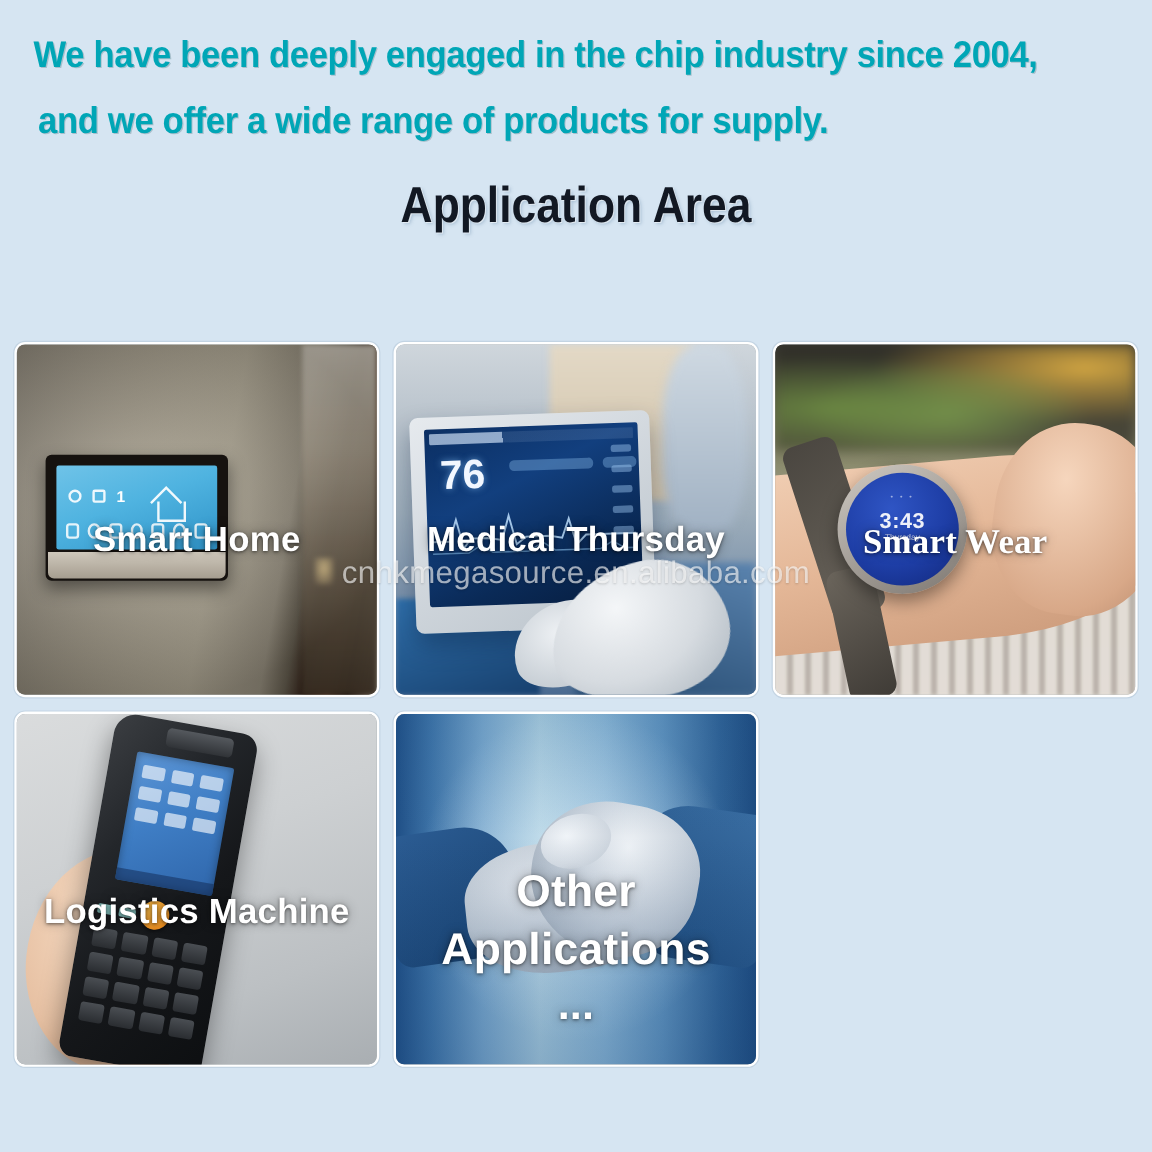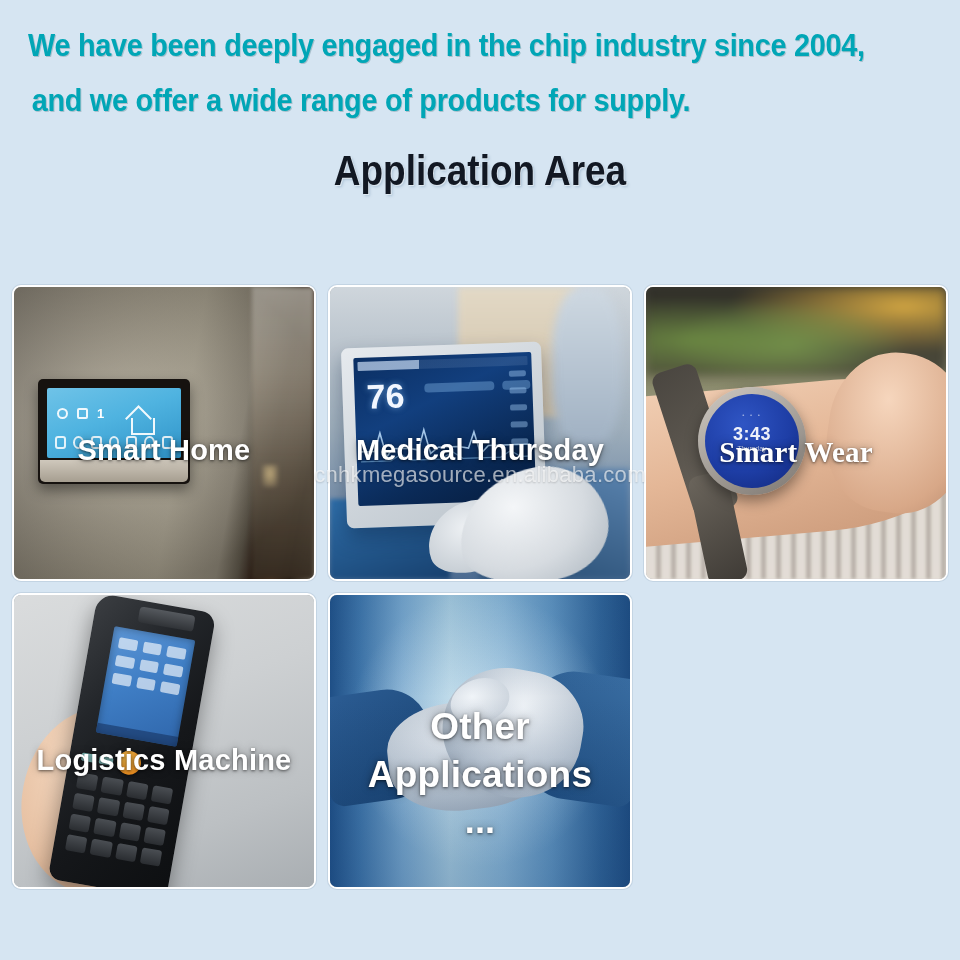--- a/index.html
+++ b/index.html
@@ -89,21 +89,21 @@
     line-height:34px;
     text-shadow:
       0 1px 3px rgba(0,0,0,0.55),
       0 0 9px rgba(0,0,0,0.35);
     z-index:9;
     letter-spacing:0.2px;
   }
   .label-mid  { top:146px; }
   .label-wear { top:148px;font-family:Liberation Serif, serif; }
   .label-log  { top:148px; font-size:29px; }
-  .label-multi{ top:108px; line-height:48px; font-size:37px; }
+  .label-multi{ top:124px; line-height:48px; font-size:37px; }
   .label-multi .dots { font-size:36px; display:block; line-height:44px; }
 
   
   .c1-wall {
     position:absolute; inset:0;
     background:
       linear-gradient(100deg,#8d8678 0%,#a29a88 30%,#b3ab97 55%,#9d9584 72%,#6a6253 78%,#3d2b20 82%,#6b4a33 88%,#2e1f16 93%,#7d6d5c 97%,#b7ae9d 100%);
   }
   .c1-shadow {
     position:absolute; left:0; top:0; width:100%; height:100%;
@@ -558,21 +558,21 @@
     background:linear-gradient(180deg, rgba(30,80,130,0.12) 0%, rgba(30,80,130,0) 35%, rgba(20,60,110,0.22) 100%);
   }
 
   
   .watermark {
     position:absolute;
     left:0; right:0;
     top:462px;
     text-align:center;
     font-family:"Liberation Sans", sans-serif;
-    font-size:22px;
+    font-size:26px;
     color:rgba(255,255,255,0.62);
     text-shadow:0 1px 2px rgba(0,0,0,0.18);
     letter-spacing:0.3px;
     z-index:40;
     pointer-events:none;
     white-space:nowrap;
   }
 </style>
 </head>
 <body>

